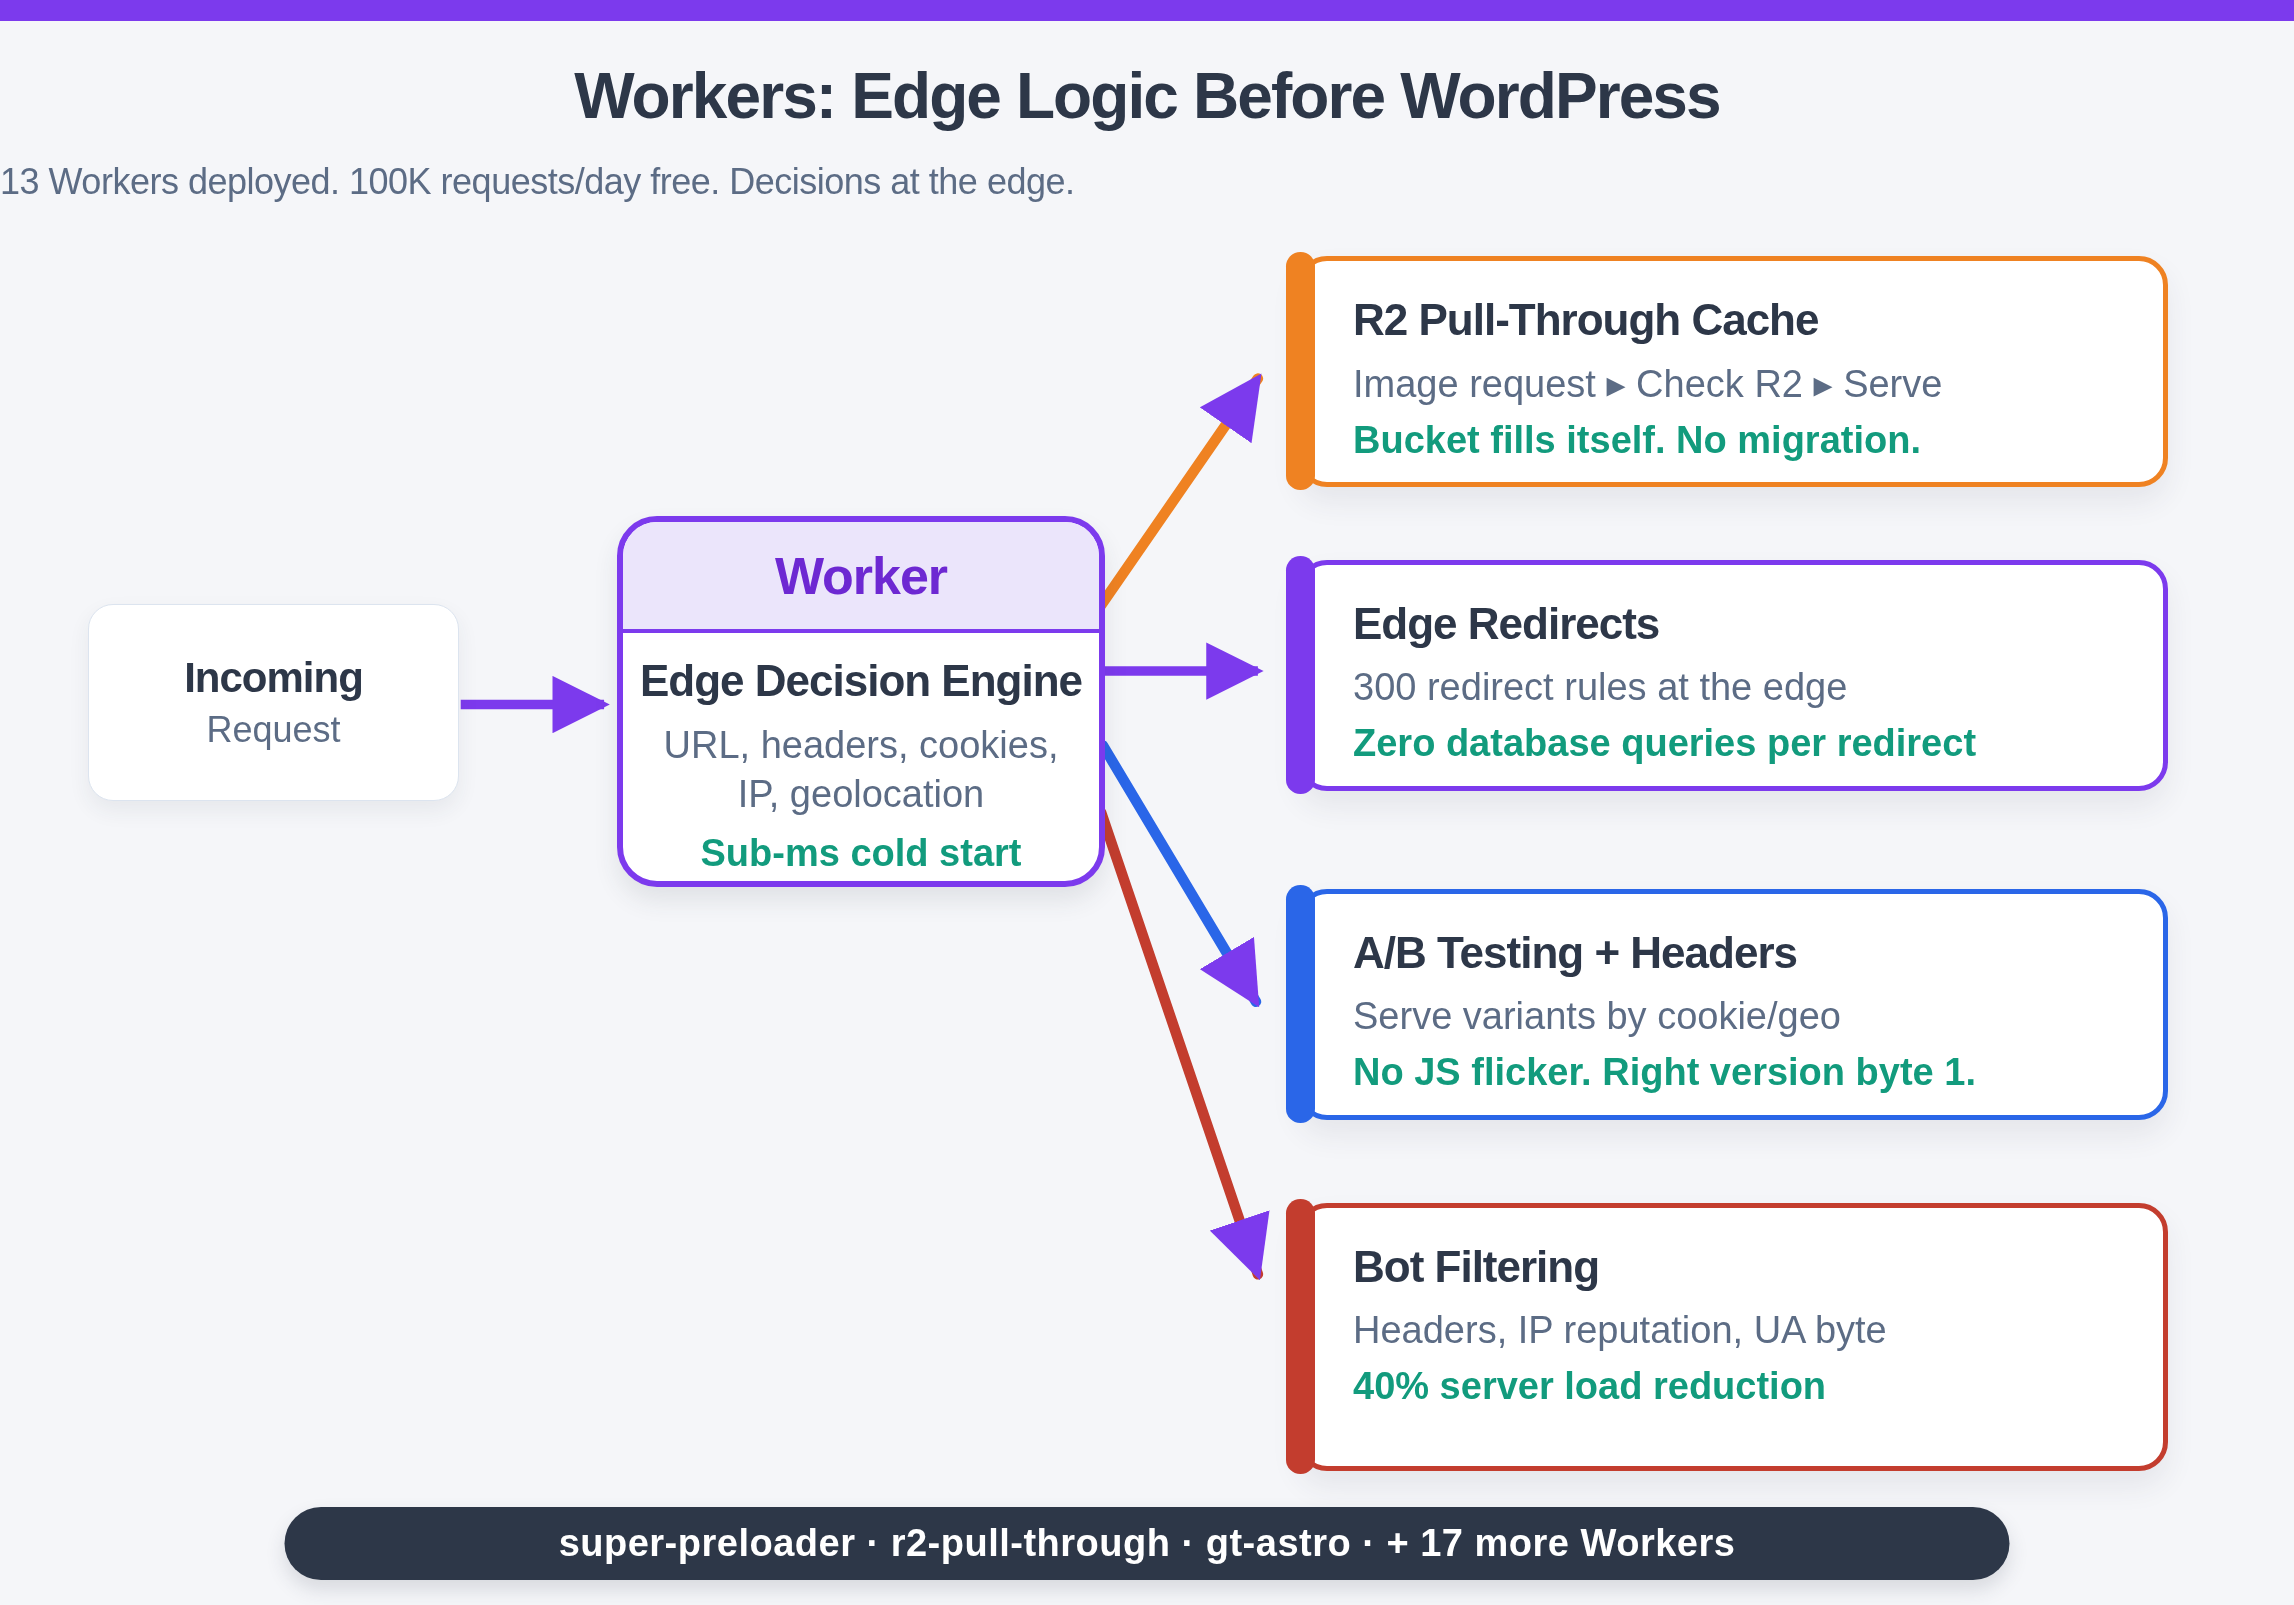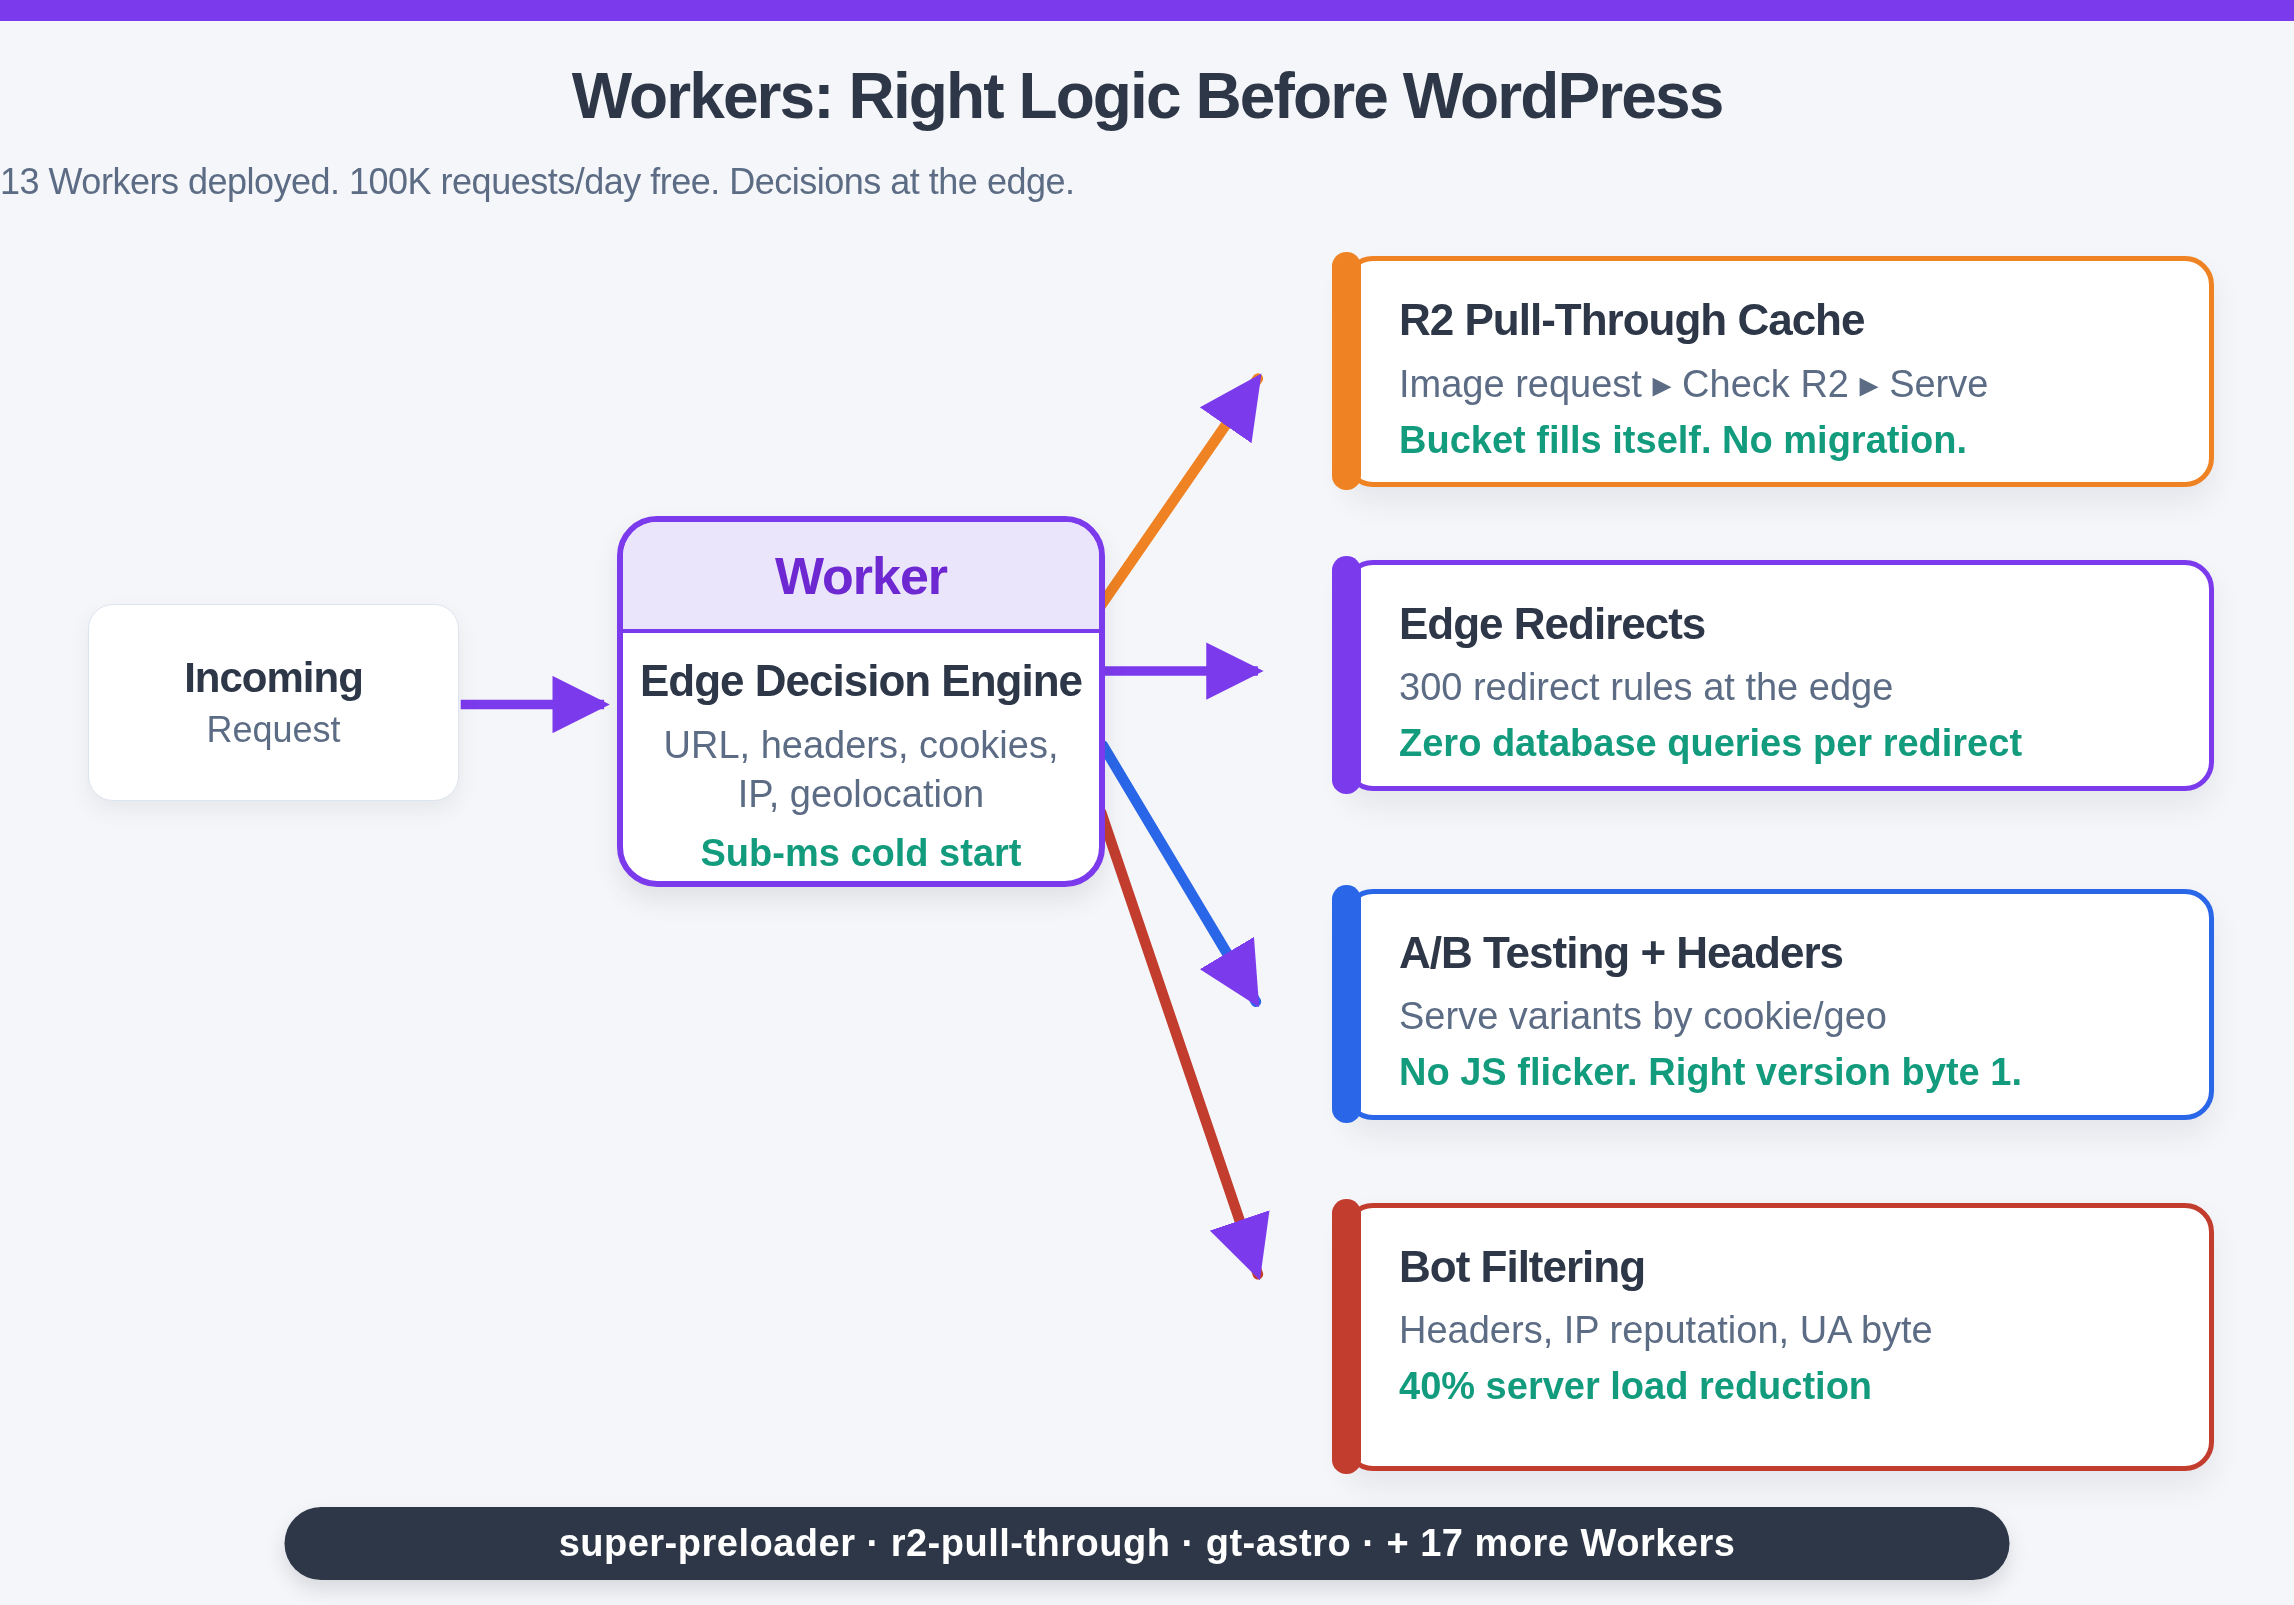--- a/index.html
+++ b/index.html
@@ -37,21 +37,21 @@
     height:107px;background:#ebe5fb;border-bottom:4.8px solid #7c3aed;
     display:flex;align-items:center;justify-content:center;
   }
   .worker-head .label{font-size:52px;font-weight:700;color:#6d28d2;letter-spacing:-1px;}
   .worker-body{padding-top:23px;text-align:center;}
   .worker-body .engine{font-size:44px;font-weight:700;color:#2d3748;letter-spacing:-1px;}
   .worker-body .inputs{margin-top:15.3px;font-size:38px;color:#5c6c85;line-height:1.28;}
   .worker-body .benefit{margin-top:13.4px;font-size:38px;font-weight:700;color:#129b7d;}
   
   .branch{
-    left:1344px;width:870px;height:231px;
+    left:1298px;width:870px;height:231px;
     border:5.7px solid var(--accent,#888);border-radius:29px;
     box-shadow:0 15.3px 29px rgba(45,55,72,0.08);
     padding:34px 29px 0 50px;
   }
   .accent-bar{
     position:absolute;left:-17px;top:-8.6px;width:29px;height:calc(100% + 17px);
     border-radius:14.3px;background:var(--accent,#888);
   }
   .branch .b-title{font-size:44px;font-weight:700;color:#2d3748;letter-spacing:-1px;}
   .branch .b-detail{margin-top:17px;font-size:38px;color:#5c6c85;}
@@ -67,21 +67,21 @@
   
   svg.arrows{position:absolute;left:0;top:0;z-index:1;}
 </style>
 </head>
 <body>
 
 <div class="page">
 
   <div class="topbar" style="--accent: #7c3aed;"></div>
 
-  <div class="title">Workers: Right Logic Before WordPress</div>
+  <div class="title">Workers: Edge Logic Before WordPress</div>
   <div class="subtitle">13 Workers deployed. 100K requests/day free. Decisions at the edge.</div>
 
   <svg class="arrows" width="2294" height="1606" viewBox="0 0 2400 1680">
     <defs>
       <marker id="head" viewBox="0 0 10 10" refX="9" refY="5" markerWidth="6" markerHeight="6" orient="auto-start-reverse">
         <path d="M0,0 L10,5 L0,10 z" fill="#7c3aed"></path>
       </marker>
     </defs>
     <line x1="482" y1="737" x2="632" y2="737" stroke="#7c3aed" stroke-width="10" marker-end="url(#head)"></line>
     <line x1="1152" y1="633" x2="1316" y2="396" stroke="#ef8222" stroke-width="11" stroke-linecap="round" marker-end="url(#head)"></line>

